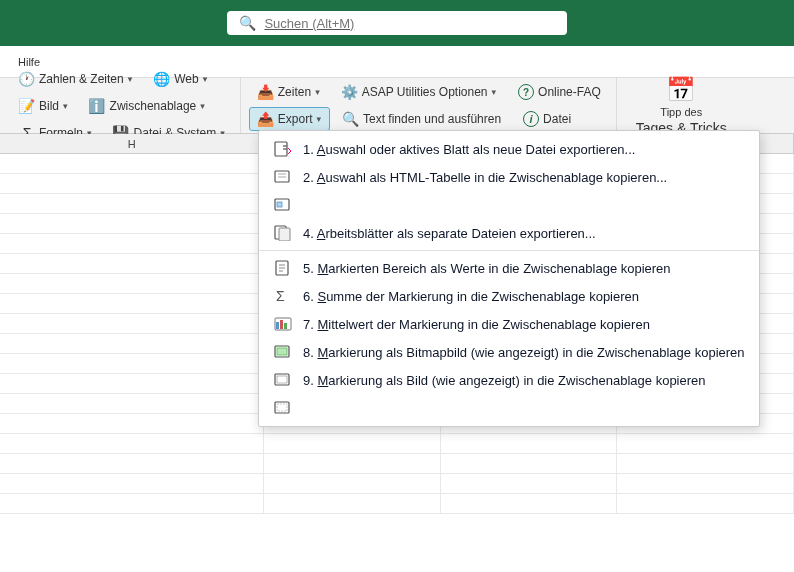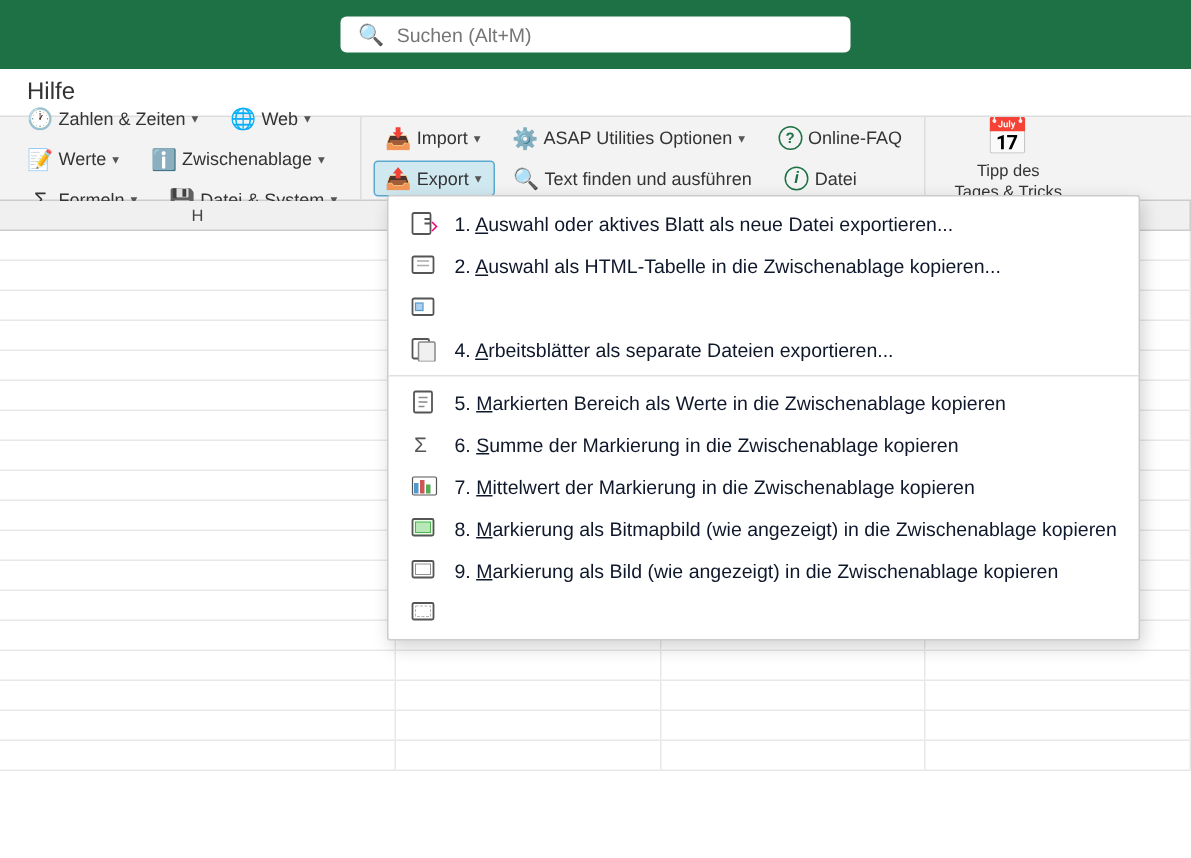--- a/index.html
+++ b/index.html
@@ -31,40 +31,41 @@
       width: 340px;
       gap: 8px;
     }
     .search-box input {
       border: none;
       outline: none;
       font-size: 13px;
       color: #555;
       background: transparent;
       width: 100%;
+      text-decoration: underline;
     }
     .search-icon-char {
       color: #555;
       font-size: 14px;
     }
 
     
     .menu-bar {
       background: #fff;
       border-bottom: 1px solid #ddd;
       display: flex;
       align-items: center;
       padding: 0 8px;
       height: 32px;
       gap: 4px;
     }
     .menu-item {
       padding: 4px 10px;
       cursor: pointer;
-      font-size: 16px;
+      font-size: 11px;
       color: #333;
       border-radius: 3px;
     }
     .menu-item.active {
       color: #1e7145;
       border-bottom: 2px solid #1e7145;
       font-weight: 600;
     }
 
     
@@ -269,21 +270,21 @@
       </div>
       <div class="ribbon-btn">
         <span class="ribbon-icon">🌐</span>
         <span>Web</span>
         <span class="dropdown-arrow">▾</span>
       </div>
     </div>
     <div class="ribbon-row">
       <div class="ribbon-btn">
         <span class="ribbon-icon">📝</span>
-        <span>Werte</span>
+        <span>Bild</span>
         <span class="dropdown-arrow">▾</span>
       </div>
       <div class="ribbon-btn">
         <span class="ribbon-icon">ℹ️</span>
         <span>Zwischenablage</span>
         <span class="dropdown-arrow">▾</span>
       </div>
     </div>
     <div class="ribbon-row">
       <div class="ribbon-btn">
@@ -296,21 +297,21 @@
         <span>Datei &amp; System</span>
         <span class="dropdown-arrow">▾</span>
       </div>
     </div>
   </div>
 
   <div class="ribbon-section">
     <div class="ribbon-row">
       <div class="ribbon-btn">
         <span class="ribbon-icon">📥</span>
-        <span>Import</span>
+        <span>Zeiten</span>
         <span class="dropdown-arrow">▾</span>
       </div>
       <div class="ribbon-btn">
         <span class="ribbon-icon">⚙️</span>
         <span>ASAP Utilities Optionen</span>
         <span class="dropdown-arrow">▾</span>
       </div>
       <div class="ribbon-btn">
         <span class="ribbon-icon">
             <span class="faq-circle">?</span>
@@ -334,21 +335,21 @@
           </span>
         <span>Datei</span>
       </div>
     </div>
   </div>
 
   <div class="ribbon-section">
     <div class="ribbon-large">
       <span class="ribbon-large-icon">📅</span>
       <span style="font-size:11px;">Tipp des</span>
-      <span style="font-size:11px;text-align:right;">Tages &amp; Tricks</span>
+      <span style="font-size:14px;text-align:right;">Tages &amp; Tricks</span>
     </div>
   </div>
 </div>
 
 <div class="dropdown-menu">
 
   <div class="dropdown-item">
     <span class="item-icon">
       <svg width="18" height="16" viewBox="0 0 18 16">
           <rect x="1" y="1" width="12" height="14" rx="1" fill="none" stroke="#555" stroke-width="1.2"></rect>

